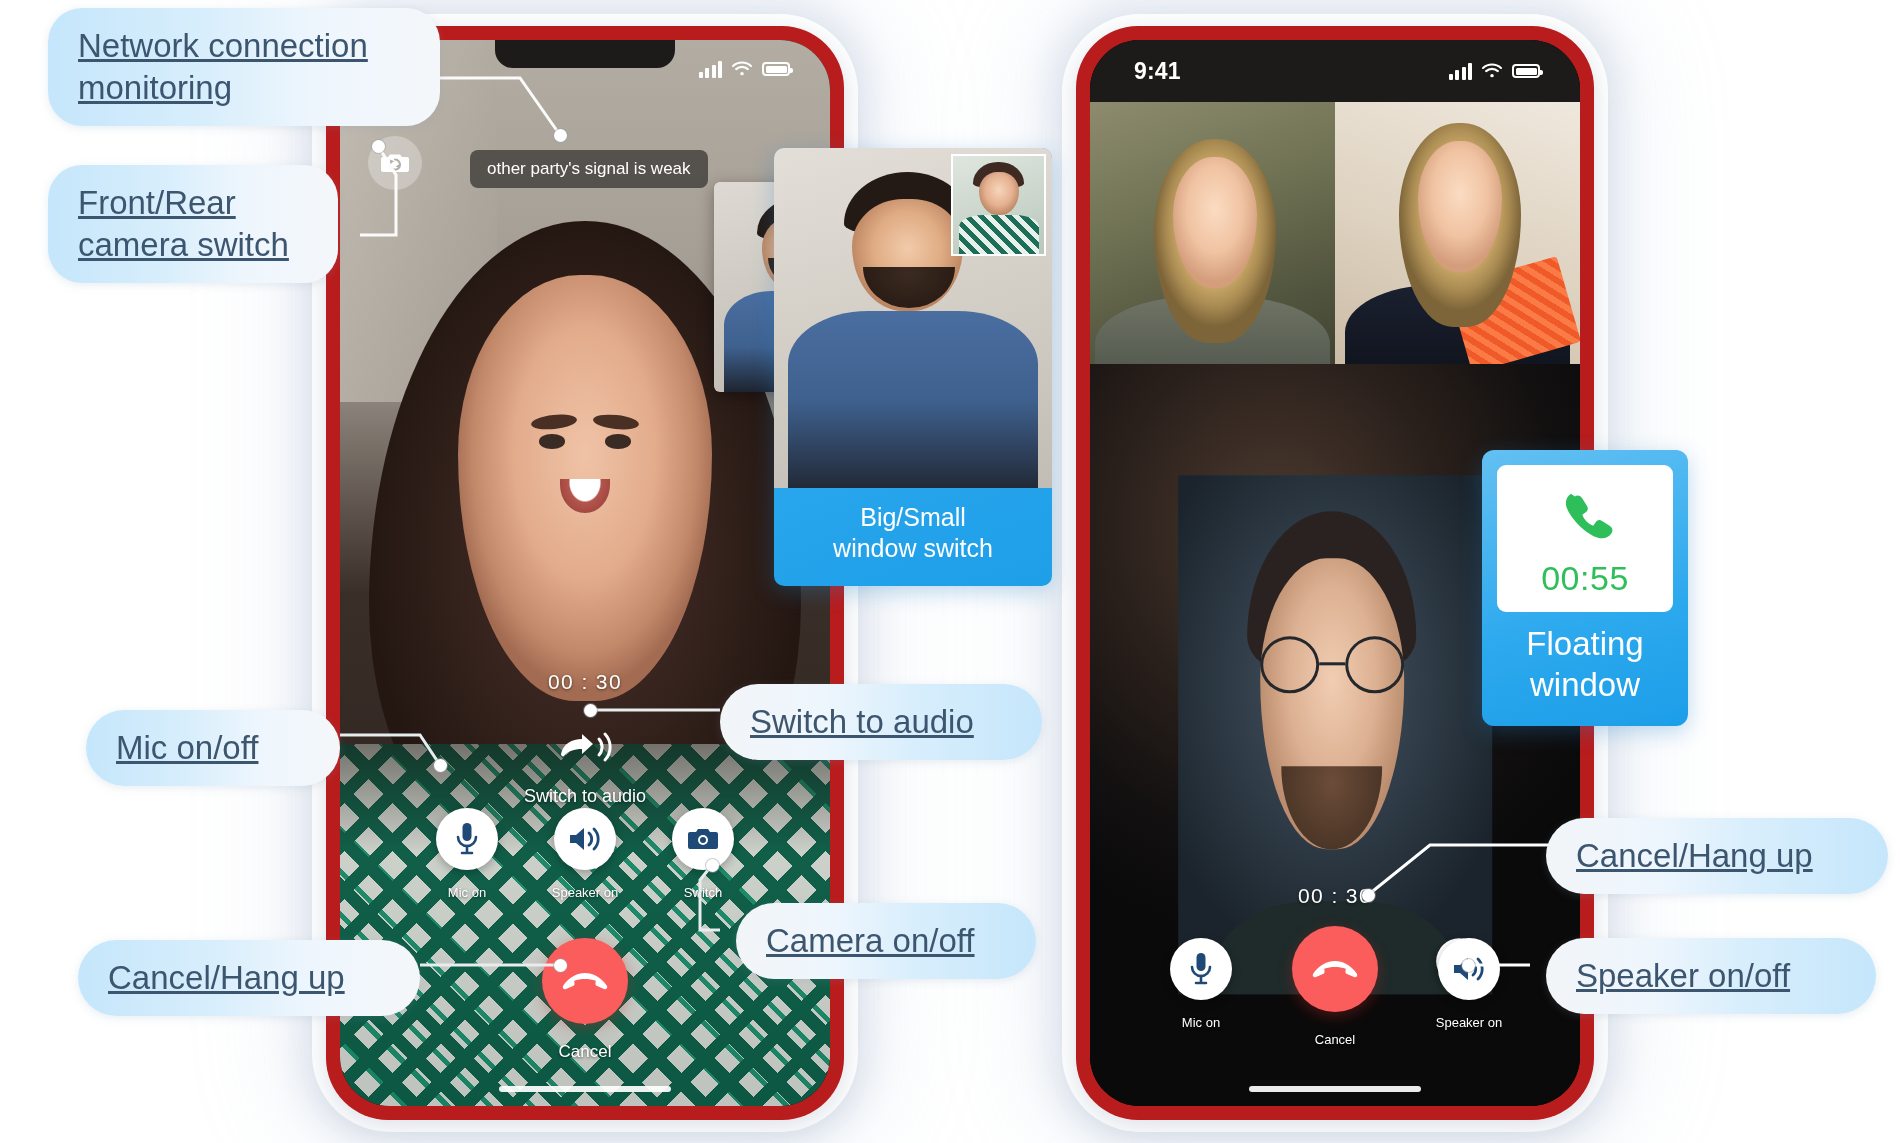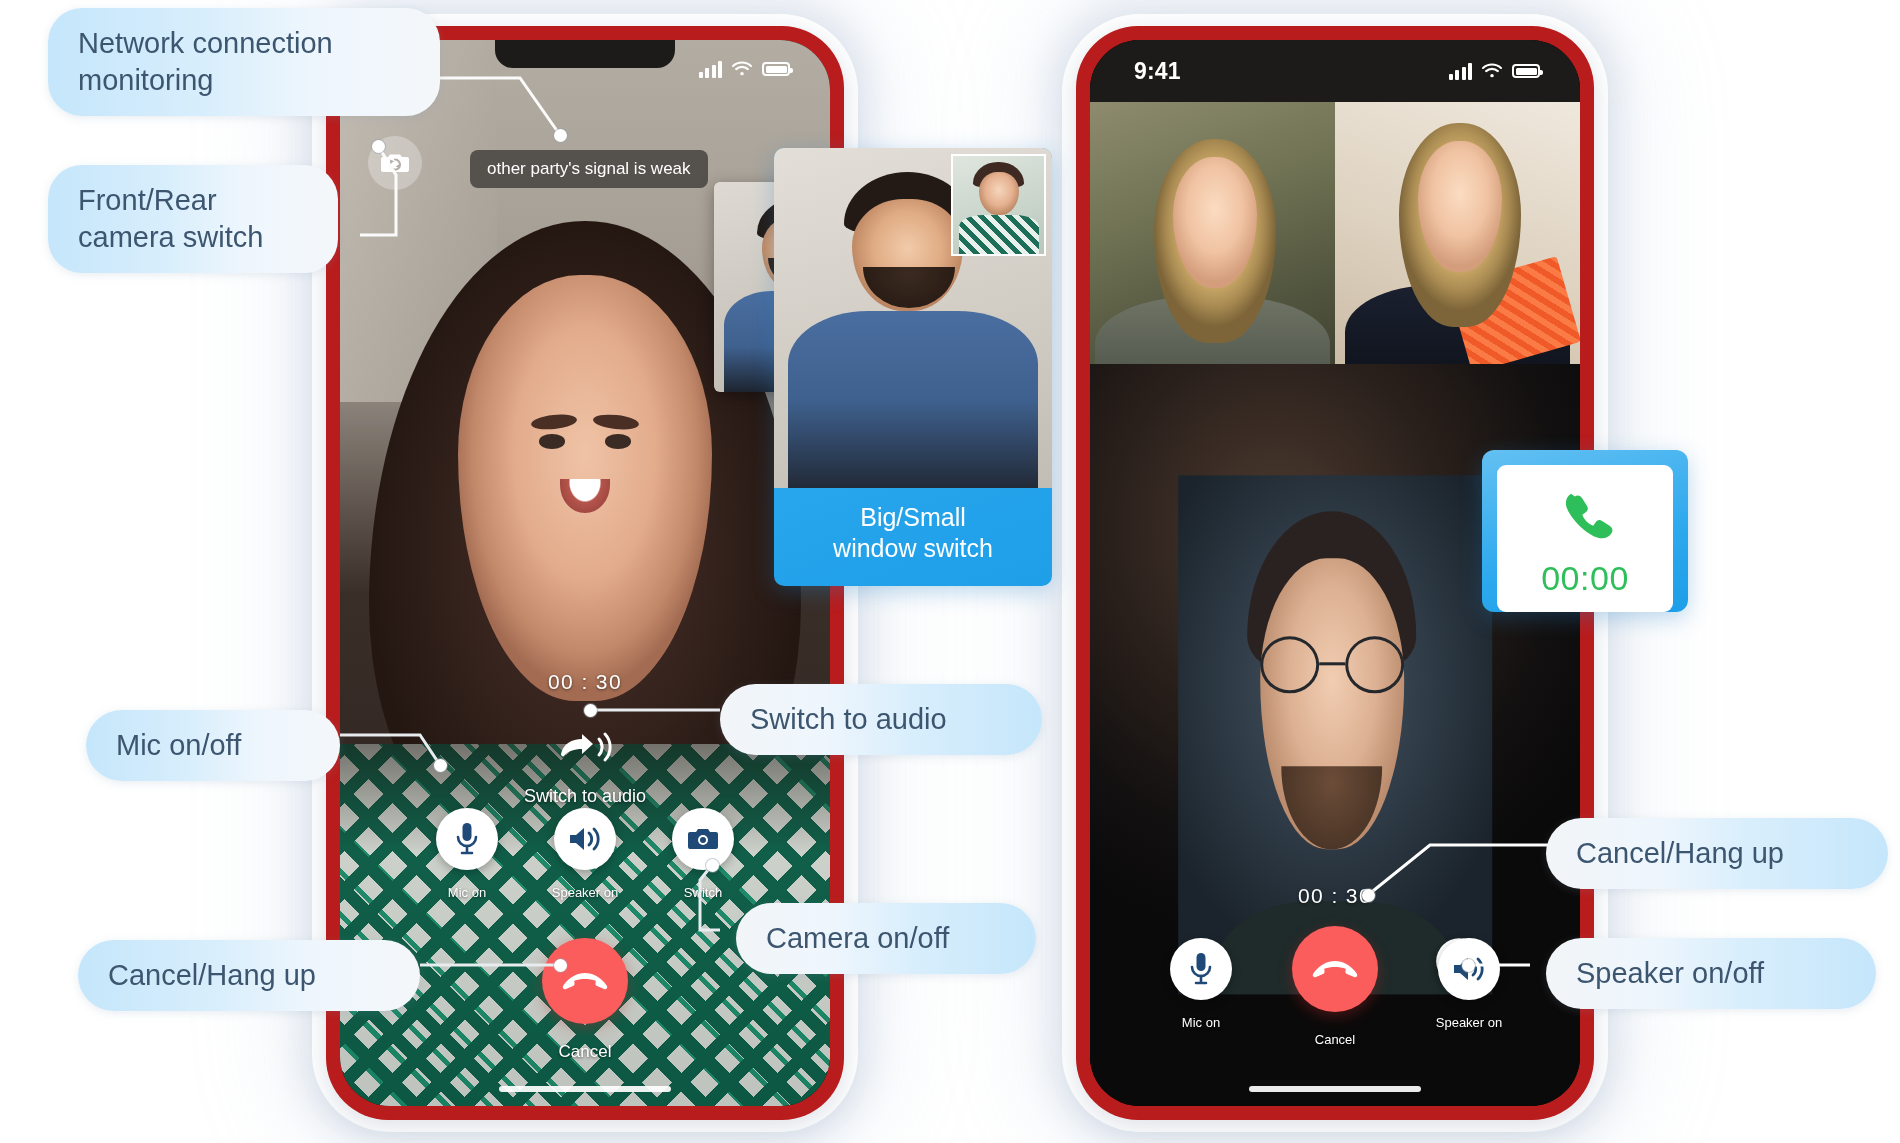--- a/index.html
+++ b/index.html
@@ -195,25 +195,26 @@
   .pip-man-beard{position:absolute;left:34%;top:36%;width:34%;height:13%;
     background:radial-gradient(ellipse at 50% 15%,#3b2a20 0%,#2a1d16 70%,rgba(0,0,0,0) 100%);
     border-radius:0 0 50% 50%/0 0 100% 100%;}
   .pip-man-body{position:absolute;left:6%;bottom:0;width:88%;height:48%;
     background:linear-gradient(180deg,#4a6ea0 0%,#3f618f 55%,#1d2430 100%);
     border-radius:34% 34% 0 0/34% 34% 0 0;}
 
   
   .callout {
     position:absolute; z-index:40;
-    color:#3d5670; font-size:29px; line-height:1.28;
+    color:#3d5670; font-size:33px; line-height:1.28;
     padding:17px 30px; border-radius:34px;
     background:linear-gradient(90deg,#c5e6fb 0%, #d8eefc 40%, #eef6fd 68%, #f4f7fa 100%);
     box-shadow:0 2px 10px rgba(120,150,180,0.18);
     white-space:pre-line;
+    text-decoration:underline;
   }
   .callout.rtl {
     background:linear-gradient(270deg,#c5e6fb 0%, #d8eefc 40%, #eef6fd 68%, #f2f5f8 100%);
   }
   .callout.flat { border-radius:46px; }
 
   
   .leader { position:absolute; z-index:36; pointer-events:none; }
   .dot { position:absolute; width:13px;height:13px;border-radius:50%;background:#fff;
     box-shadow:0 0 0 1px rgba(150,160,170,0.5); z-index:38; }
@@ -540,17 +541,19 @@
     </div>
     <div class="cardlabel">Big/Small
 window switch</div>
   </div>
 
   <div class="float-card" style="left:1482px; top:450px; width:206px;">
     <div class="float-inner">
       <svg width="64" height="64" viewBox="0 0 64 64">
         <path d="M20 8c3-2 6-1 8 2l5 8c1.6 2.6 1 5-1.4 6.8l-3.6 2.6c1.6 5 6.6 10 11.6 11.6l2.6-3.6c1.8-2.4 4.2-3 6.8-1.4l8 5c3 2 4 5 2 8-3 4.6-8 6.4-13.6 5C33 49.4 14.6 31 11 18.6 9.6 13 11.4 8 16 5" fill="#2fbf5a" transform="translate(3,4) scale(0.94)"></path>
       </svg>
-      <div class="float-time">00:00</div>
+      <div class="float-time">00:55</div>
     </div>
+    <div class="cardlabel">Floating
+window</div>
   </div>
 
 </div>
 
 </body></html>

